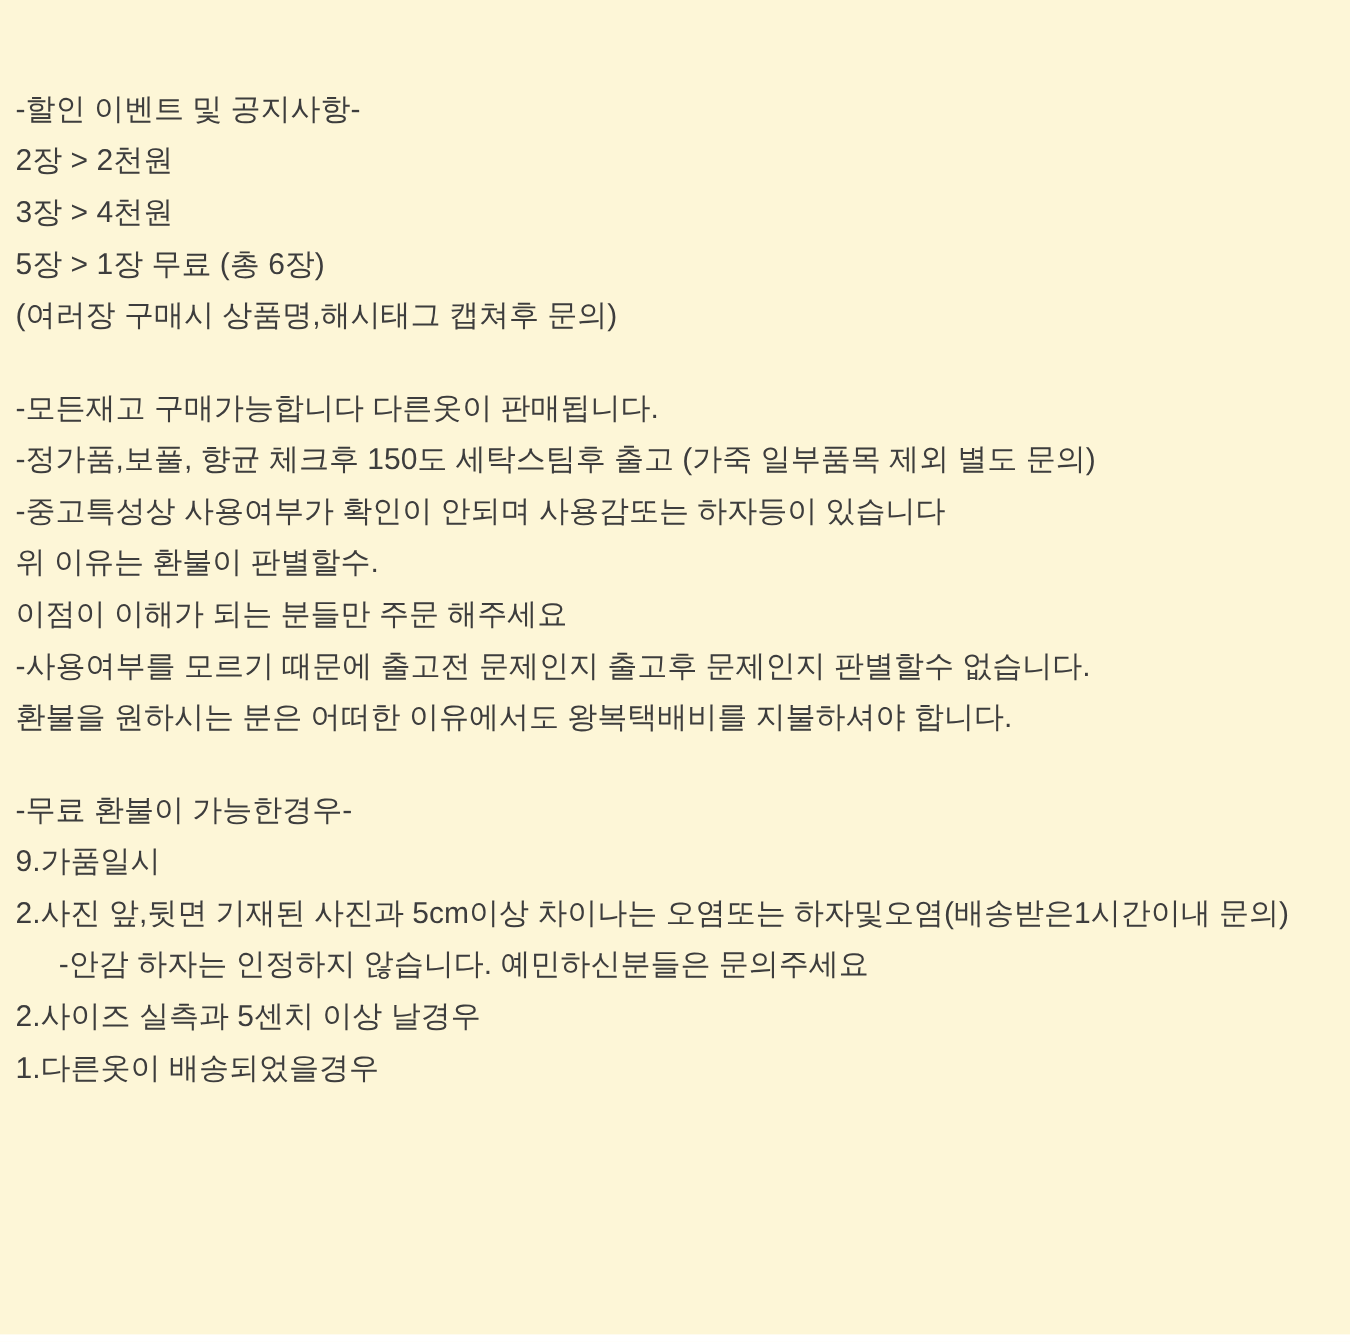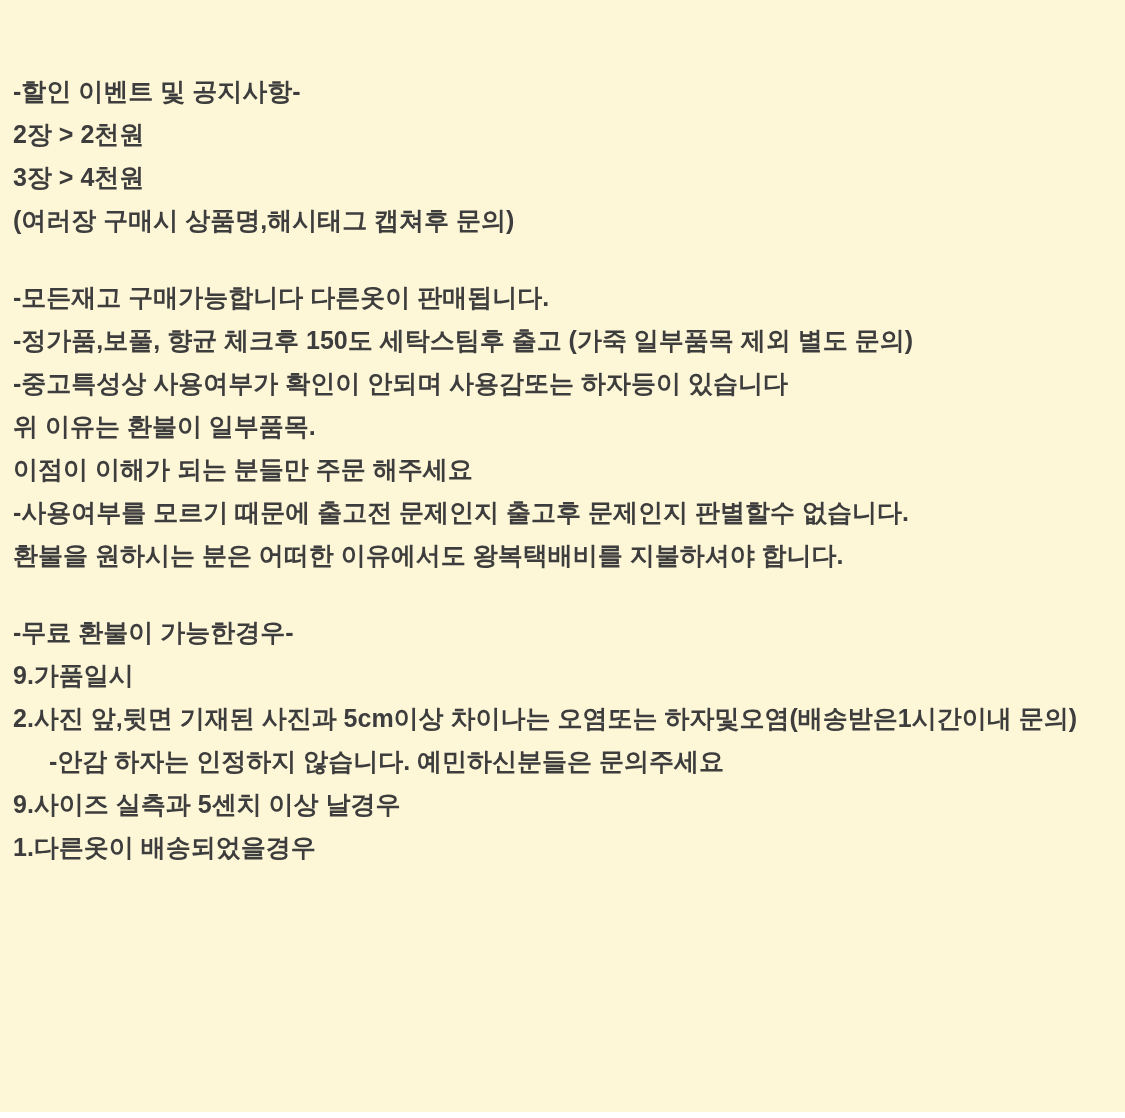--- a/index.html
+++ b/index.html
@@ -25,53 +25,53 @@
     box-sizing: border-box;
     padding: 70px 20px 0 13px;
     color: #3D3D3D;
   }
   .line {
     margin: 0;
     font-size: 25px;
     line-height: 43px;
     white-space: nowrap;
     letter-spacing: 0px;
-    font-weight: bold;
   }
   .indent {
     padding-left: 36px;
   }
   .spacer {
     height: 34px;
   }
 </style>
 </head>
 <body>
 
 <div class="page">
   <div class="notice-panel">
 
     <p class="line">-할인 이벤트 및 공지사항-</p>
     <p class="line">2장 &gt; 2천원</p>
     <p class="line">3장 &gt; 4천원</p>
+    <p class="line">5장 &gt; 1장 무료 (총 6장)</p>
     <p class="line">(여러장 구매시 상품명,해시태그 캡쳐후 문의)</p>
 
     <div class="spacer"></div>
 
     <p class="line">-모든재고 구매가능합니다 다른옷이 판매됩니다.</p>
     <p class="line">-정가품,보풀, 향균 체크후 150도 세탁스팀후 출고 (가죽 일부품목 제외 별도 문의)</p>
     <p class="line">-중고특성상 사용여부가 확인이 안되며 사용감또는 하자등이 있습니다</p>
-    <p class="line">위 이유는 환불이 일부품목.</p>
+    <p class="line">위 이유는 환불이 판별할수.</p>
     <p class="line">이점이 이해가 되는 분들만 주문 해주세요</p>
     <p class="line">-사용여부를 모르기 때문에 출고전 문제인지 출고후 문제인지 판별할수 없습니다.</p>
     <p class="line">환불을 원하시는 분은 어떠한 이유에서도 왕복택배비를 지불하셔야 합니다.</p>
 
     <div class="spacer"></div>
 
     <p class="line">-무료 환불이 가능한경우-</p>
     <p class="line">9.가품일시</p>
     <p class="line">2.사진 앞,뒷면 기재된 사진과 5cm이상 차이나는 오염또는 하자및오염(배송받은1시간이내 문의)</p>
     <p class="line indent">-안감 하자는 인정하지 않습니다. 예민하신분들은 문의주세요</p>
-    <p class="line">9.사이즈 실측과 5센치 이상 날경우</p>
+    <p class="line">2.사이즈 실측과 5센치 이상 날경우</p>
     <p class="line">1.다른옷이 배송되었을경우</p>
 
   </div>
 </div>
 
 </body></html>

